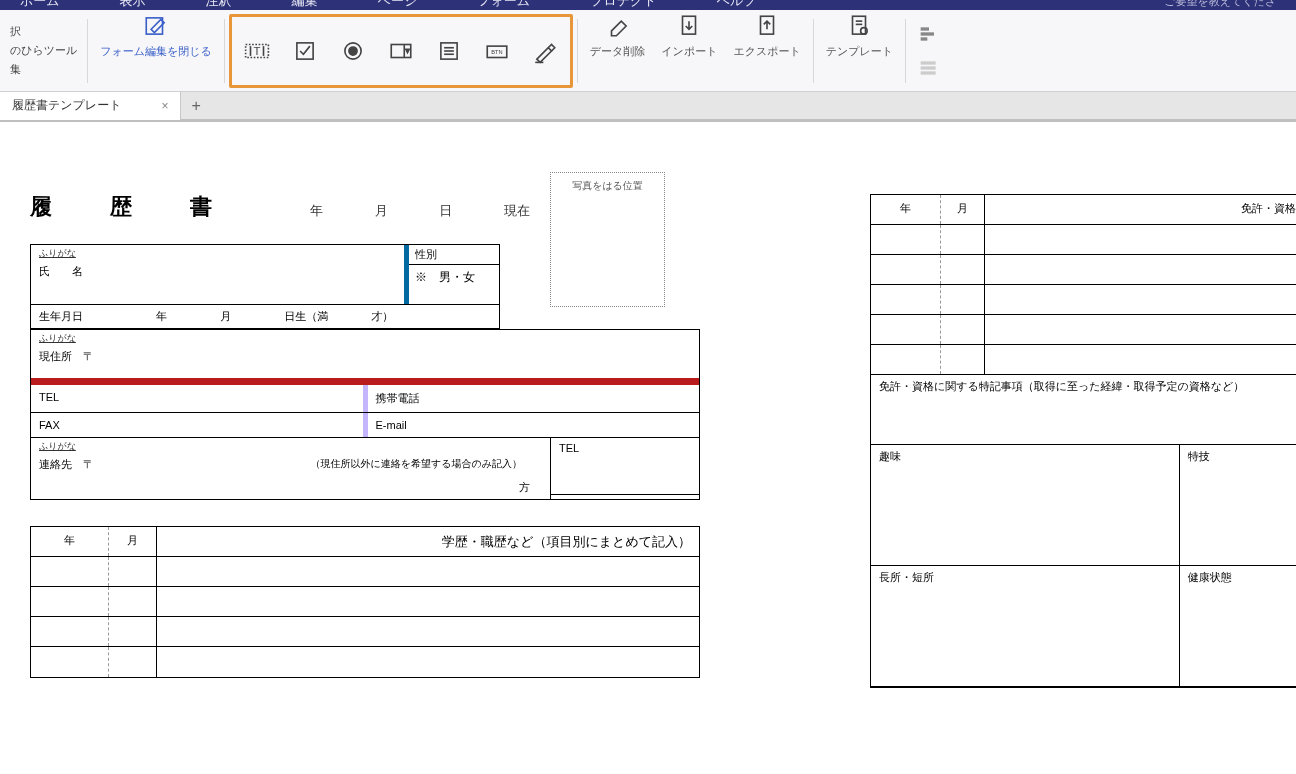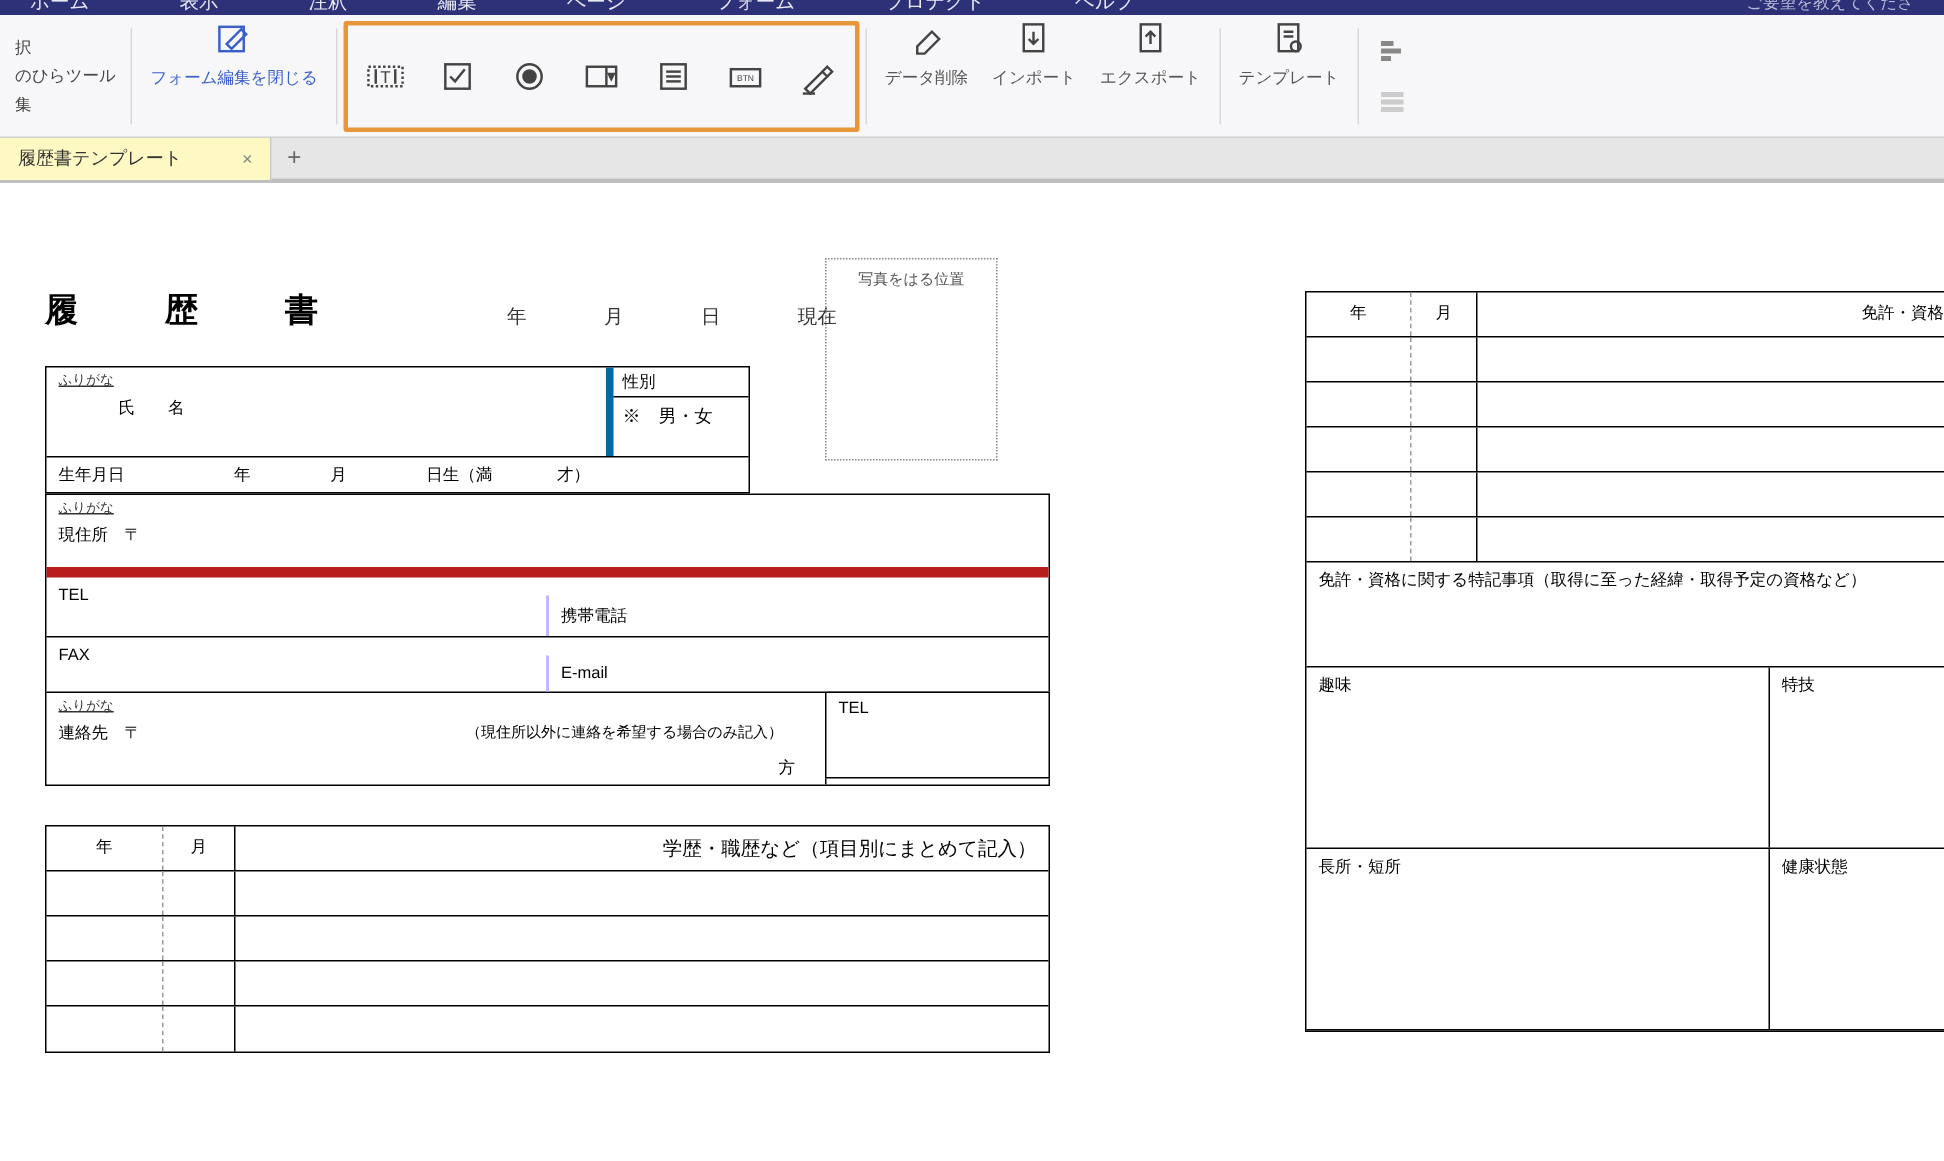--- a/index.html
+++ b/index.html
@@ -18,53 +18,53 @@
 .ribbon-icon svg { width: 26px; height: 26px; }
 .ribbon-small-icon { width: 26px; height: 26px; display: flex; align-items: center; justify-content: center; }
 
 .highlight-box { border: 3px solid #e8963a; border-radius: 2px; display: flex; align-items: center; height: 74px; padding: 0 10px; gap: 18px; }
 .form-tool-icon { width: 30px; height: 30px; display: flex; align-items: center; justify-content: center; }
 .form-tool-icon svg { width: 26px; height: 26px; stroke: #444; fill: none; stroke-width: 2; }
 
 .left-trunc { display: flex; flex-direction: column; font-size: 11px; color: #444; padding: 4px 6px; gap: 4px; }
 
 .tabbar { background: #e6e6e6; height: 28px; display: flex; align-items: center; border-bottom: 1px solid #c0c0c0; }
-.tab { background: #fef9c3; height: 28px; display: flex; align-items: center; padding: 0 12px; border-right: 1px solid #c8c8c8; font-size: 12px; color: #333; gap: 40px; }
+.tab { background: #ffffff; height: 28px; display: flex; align-items: center; padding: 0 12px; border-right: 1px solid #c8c8c8; font-size: 12px; color: #333; gap: 40px; }
 .tab-close { color: #888; cursor: pointer; }
 .tab-add { padding: 0 10px; color: #666; font-size: 16px; }
 
 .canvas { background: #fff; border-top: 2px solid #bfbfbf; height: 644px; position: relative; overflow: hidden; }
 .page { position: absolute; background: #fff; }
 .page-left { left: 30px; top: 70px; width: 720px; }
 .page-right { left: 870px; top: 72px; width: 500px; }
 
 .doc-title { font-size: 22px; font-weight: bold; letter-spacing: 18px; }
-.date-line { position: absolute; left: 284px; top: 10px; font-size: 13px; color: #333; }
+.date-line { position: absolute; left: 256px; top: 10px; font-size: 13px; color: #333; }
 .date-line span { margin: 0 24px; }
 
 .photo-box { position: absolute; left: 520px; top: -20px; width: 115px; height: 135px; border: 1px dotted #888; padding: 6px; font-size: 9px; color: #555; }
 .photo-title { text-align: center; font-size: 10px; margin-bottom: 6px; }
 .photo-list { font-size: 9px; line-height: 1.5; }
 .photo-list .num { margin-right: 2px; }
 
 .form-box { border: 1px solid #000; margin-top: 22px; width: 470px; }
 .form-row { border-bottom: 1px solid #000; display: flex; }
 .form-row:last-child { border-bottom: none; }
 .form-cell { padding: 4px 8px; font-size: 11px; }
 .furi { font-size: 9px; color: #333; text-decoration: underline; padding: 2px 8px 0 8px; }
-.name-row { height: 44px; margin-left: 40px; }
+.name-row { height: 44px; }
 .gender-cell { border-left: 5px solid #0369a1; width: 95px; }
 .gender-label { font-size: 11px; padding: 2px 6px; }
 .gender-val { font-size: 12px; padding: 4px 6px; }
 
 .form-box2 { border: 1px solid #000; margin-top: 0; width: 670px; border-top: none; }
 .addr-row { min-height: 32px; }
 .tel-row { display: flex; border-bottom: 1px solid #000; }
 .tel-cell { flex: 1; padding: 6px 8px; font-size: 11px; }
-.tel-cell + .tel-cell { border-left: 2px solid #c4b5fd; margin-top: 12px; }
+.tel-cell + .tel-cell { border-left: 5px solid #c4b5fd; }
 .contact-note { font-size: 10px; text-align: right; padding-right: 20px; }
 .contact-row { position: relative; }
 .contact-tel { position: absolute; right: -1px; top: -1px; width: 150px; border: 1px solid #000; border-right: 1px solid #000; height: 58px; padding: 4px 8px; font-size: 11px; background: #fff; }
 
 .history-table { border: 1px solid #000; margin-top: 26px; width: 670px; }
 .history-table .hrow { display: flex; border-bottom: 1px solid #000; height: 30px; }
 .history-table .hrow:last-child { border-bottom: none; }
 .hcell-y { width: 78px; border-right: 1px dashed #999; text-align: center; padding-top: 6px; font-size: 11px; }
 .hcell-m { width: 48px; border-right: 1px solid #000; text-align: center; padding-top: 6px; font-size: 11px; }
 .hcell-d { flex: 1; padding: 6px 8px; font-size: 13px; text-align: right; }

